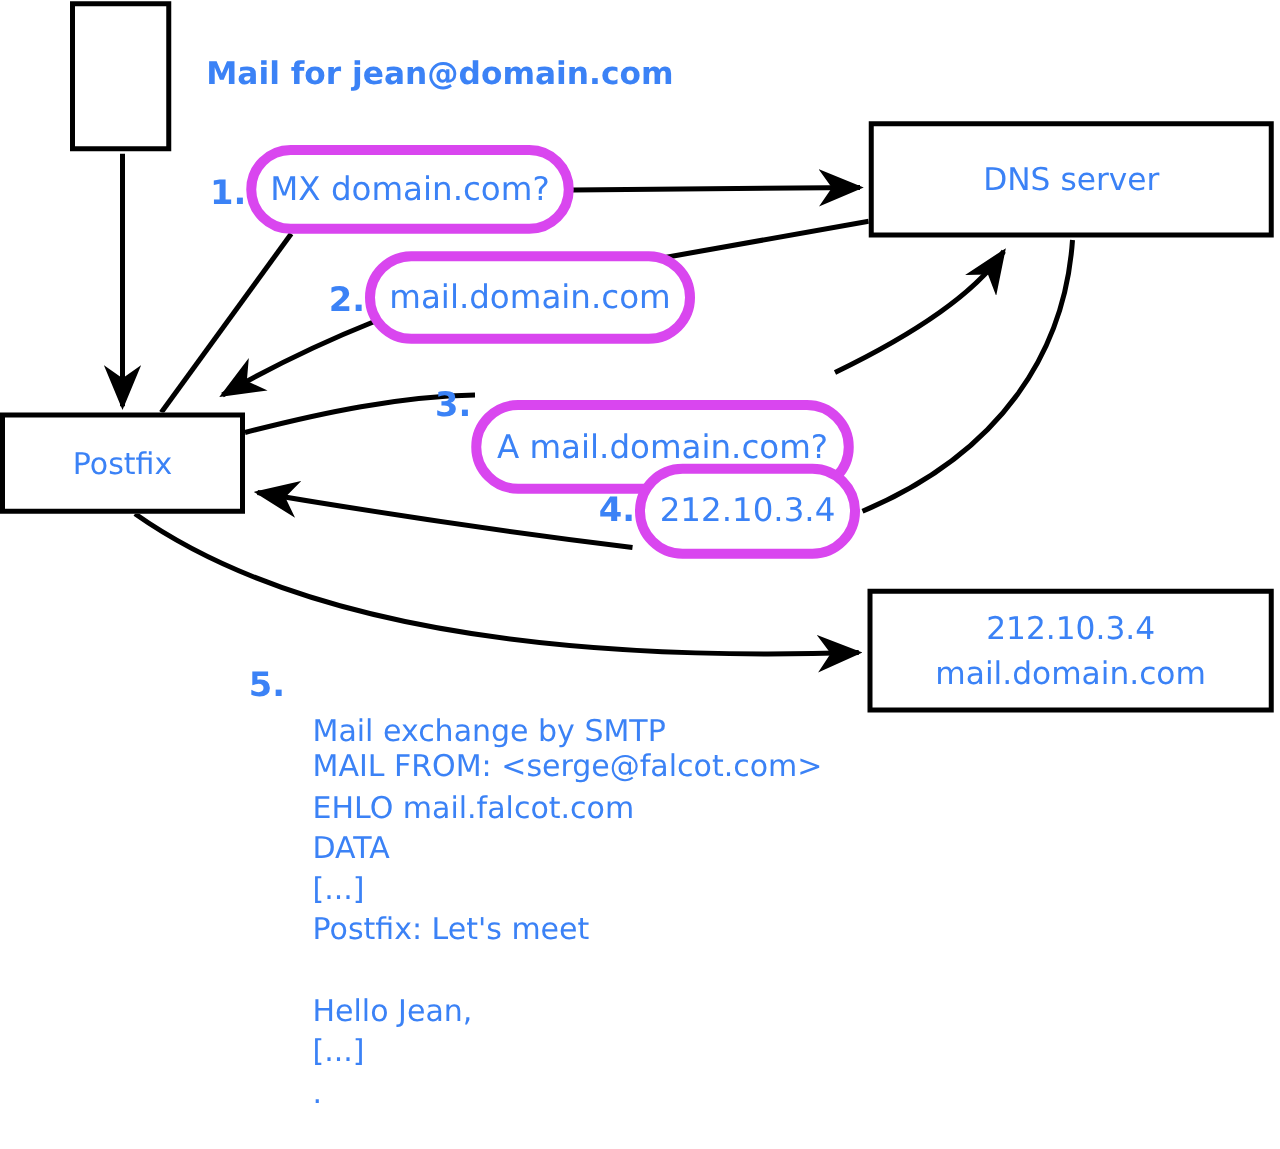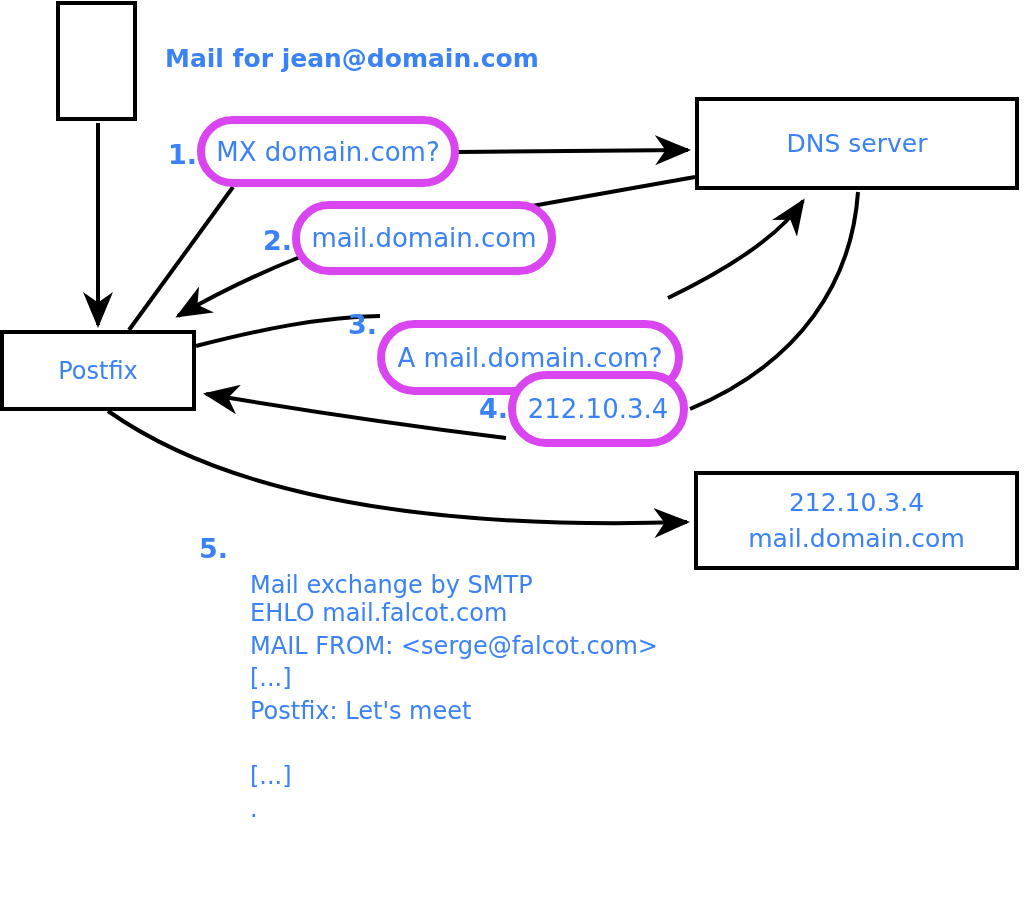--- a/index.html
+++ b/index.html
@@ -99,22 +99,24 @@
 
   <div class="num" id="num-4">4.</div>
   <div class="pill" id="pill-4">
     <span>212.10.3.4</span>
   </div>
 
   <div class="num" id="num-5">5.</div>
   <div class="label-text" id="step5-label">Mail exchange by SMTP</div>
 
   <div id="smtp-block">
+    <div class="smtp-line">MAIL FROM: &lt;serge@falcot.com&gt;</div>
     <div class="smtp-line">EHLO mail.falcot.com</div>
-    <div class="smtp-line">MAIL FROM: &lt;serge@falcot.com&gt;</div>
+    <div class="smtp-line">DATA</div>
     <div class="smtp-line">[...]</div>
     <div class="smtp-line">Postfix: Let's meet</div>
     <div class="smtp-line"></div>
+    <div class="smtp-line">Hello Jean,</div>
     <div class="smtp-line">[...]</div>
     <div class="smtp-line">.</div>
   </div>
 
 </div>
 
 </body></html>

